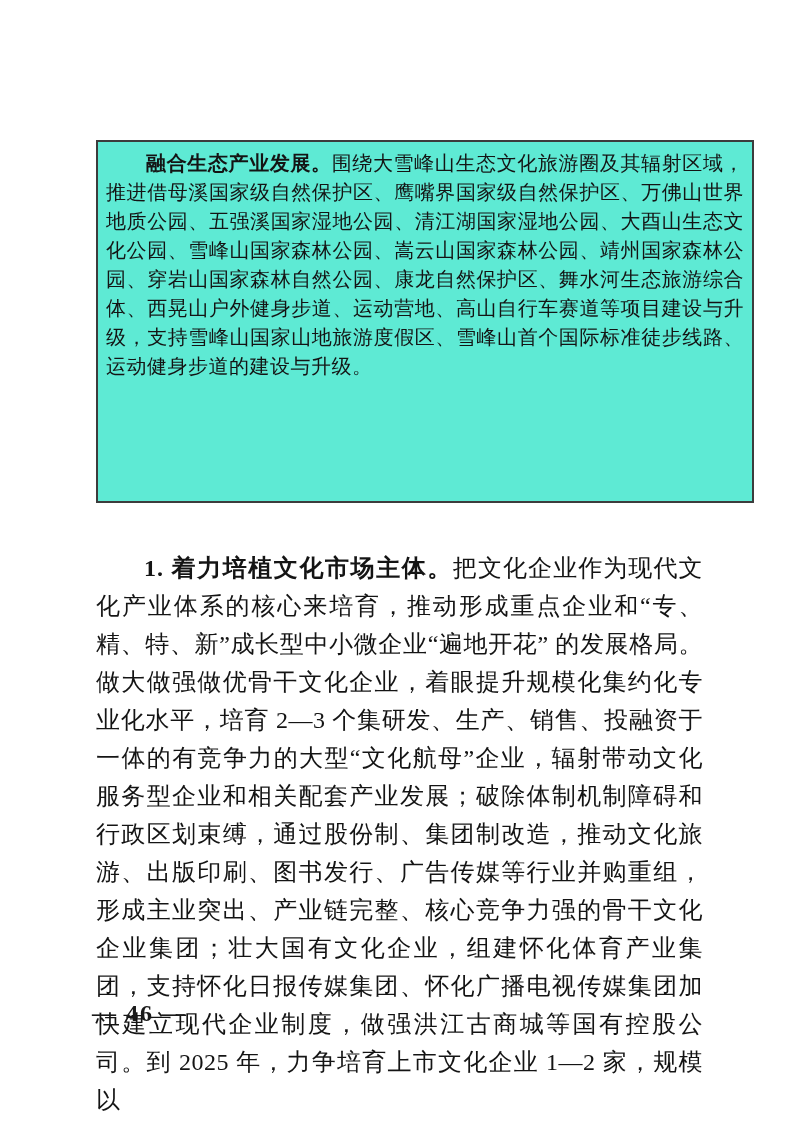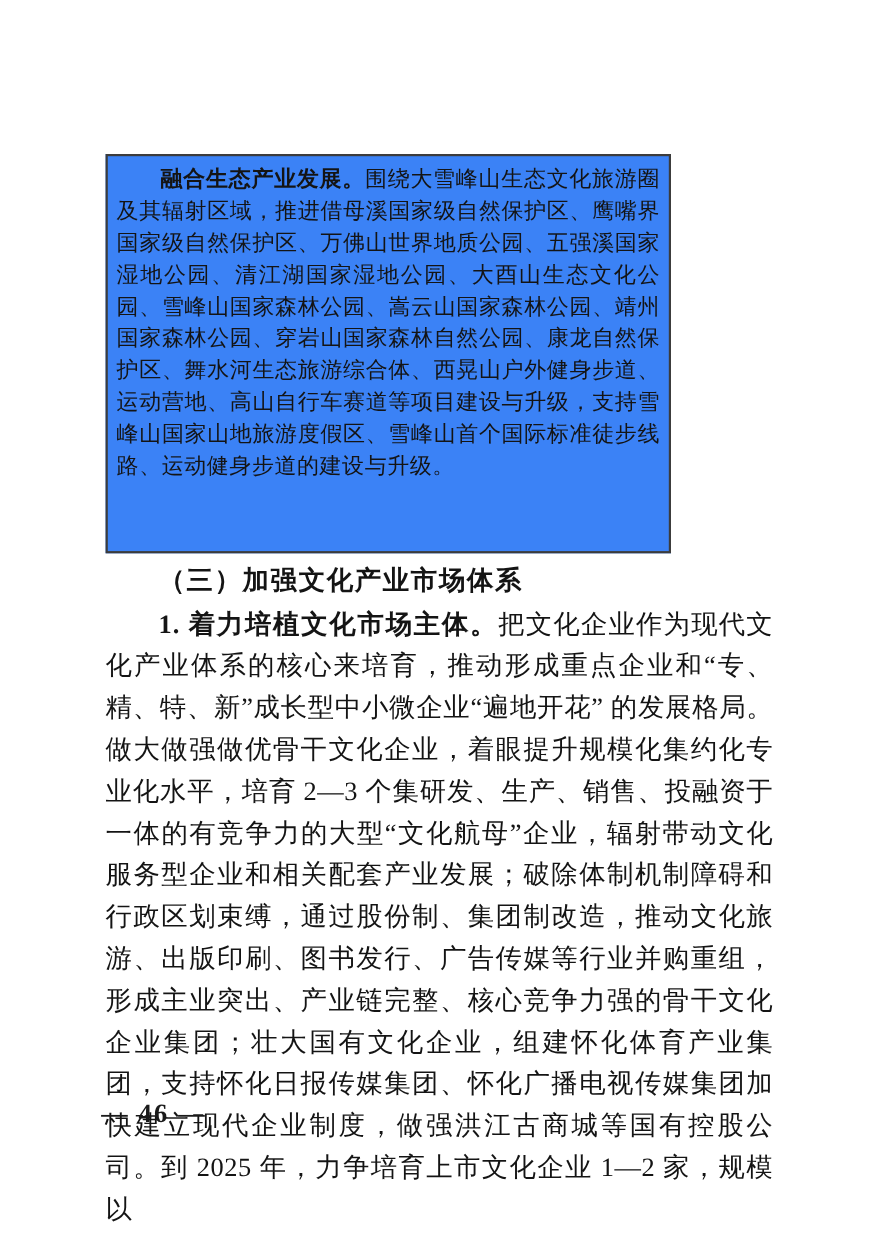--- a/index.html
+++ b/index.html
@@ -11,25 +11,25 @@
     position: relative;
     width: 793px; height: 1122px;
     background: #ffffff;
     color: #141414;
     font-family: "Liberation Serif", serif;
     overflow: hidden;
   }
   .highlight-box {
     position: absolute;
     left: 96px; top: 140px;
-    width: 514px;
+    width: 658px;
     min-height: 363px;
     border: 2px solid #3c3c3c;
     padding: 7px 8px 0 8px;
-    background: #3b82f6;
+    background: #5eead4;
   }
   .box-para {
     font-size: 20px;
     line-height: 29px;
     text-align: justify;
     text-justify: inter-ideograph;
     text-indent: 2em;
     letter-spacing: 0.5px;
   }
   .lead {
@@ -71,19 +71,18 @@
 </style>
 </head>
 <body>
 
 <div class="page">
 
   <div class="highlight-box">
     <p class="box-para"><span class="lead">融合生态产业发展。</span><span>围绕大雪峰山生态文化旅游圈及其辐射区域，推进借母溪国家级自然保护区、鹰嘴界国家级自然保护区、万佛山世界地质公园、五强溪国家湿地公园、清江湖国家湿地公园、大酉山生态文化公园、雪峰山国家森林公园、嵩云山国家森林公园、靖州国家森林公园、穿岩山国家森林自然公园、康龙自然保护区、舞水河生态旅游综合体、西晃山户外健身步道、运动营地、高山自行车赛道等项目建设与升级，支持雪峰山国家山地旅游度假区、雪峰山首个国际标准徒步线路、运动健身步道的建设与升级。</span></p>
   </div>
 
-  <h2 class="section-heading">（三）加强文化产业市场体系</h2>
 
   <p class="body-para"><span class="lead">1. 着力培植文化市场主体。</span><span>把文化企业作为现代文化产业体系的核心来培育，推动形成重点企业和“专、精、特、新”成长型中小微企业“遍地开花” 的发展格局。做大做强做优骨干文化企业，着眼提升规模化集约化专业化水平，培育 2—3 个集研发、生产、销售、投融资于一体的有竞争力的大型“文化航母”企业，辐射带动文化服务型企业和相关配套产业发展；破除体制机制障碍和行政区划束缚，通过股份制、集团制改造，推动文化旅游、出版印刷、图书发行、广告传媒等行业并购重组，形成主业突出、产业链完整、核心竞争力强的骨干文化企业集团；壮大国有文化企业，组建怀化体育产业集团，支持怀化日报传媒集团、怀化广播电视传媒集团加快建立现代企业制度，做强洪江古商城等国有控股公司。到 2025 年，力争培育上市文化企业 1—2 家，规模以</span></p>
 
   <div class="page-number">— 46 —</div>
 
 </div>
 
 </body></html>

